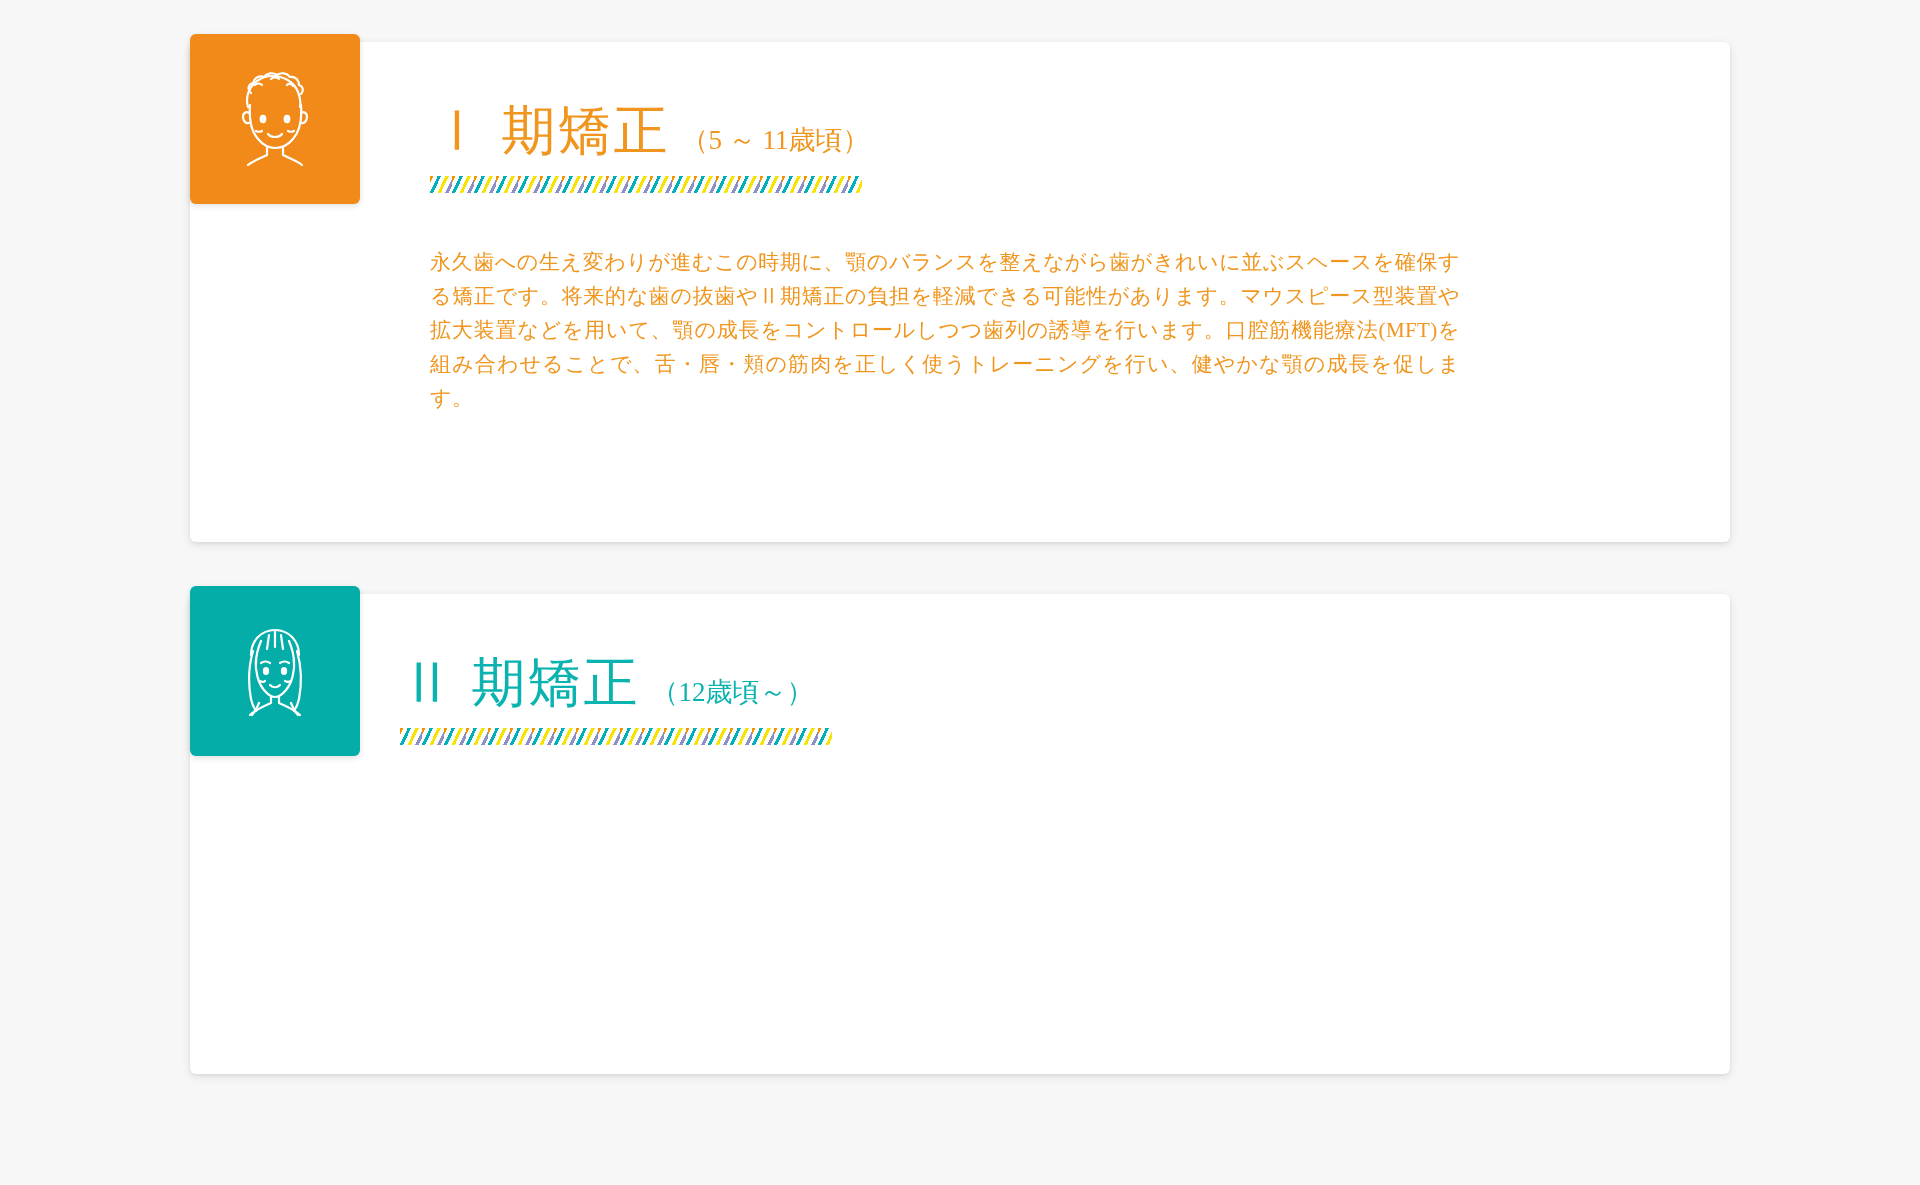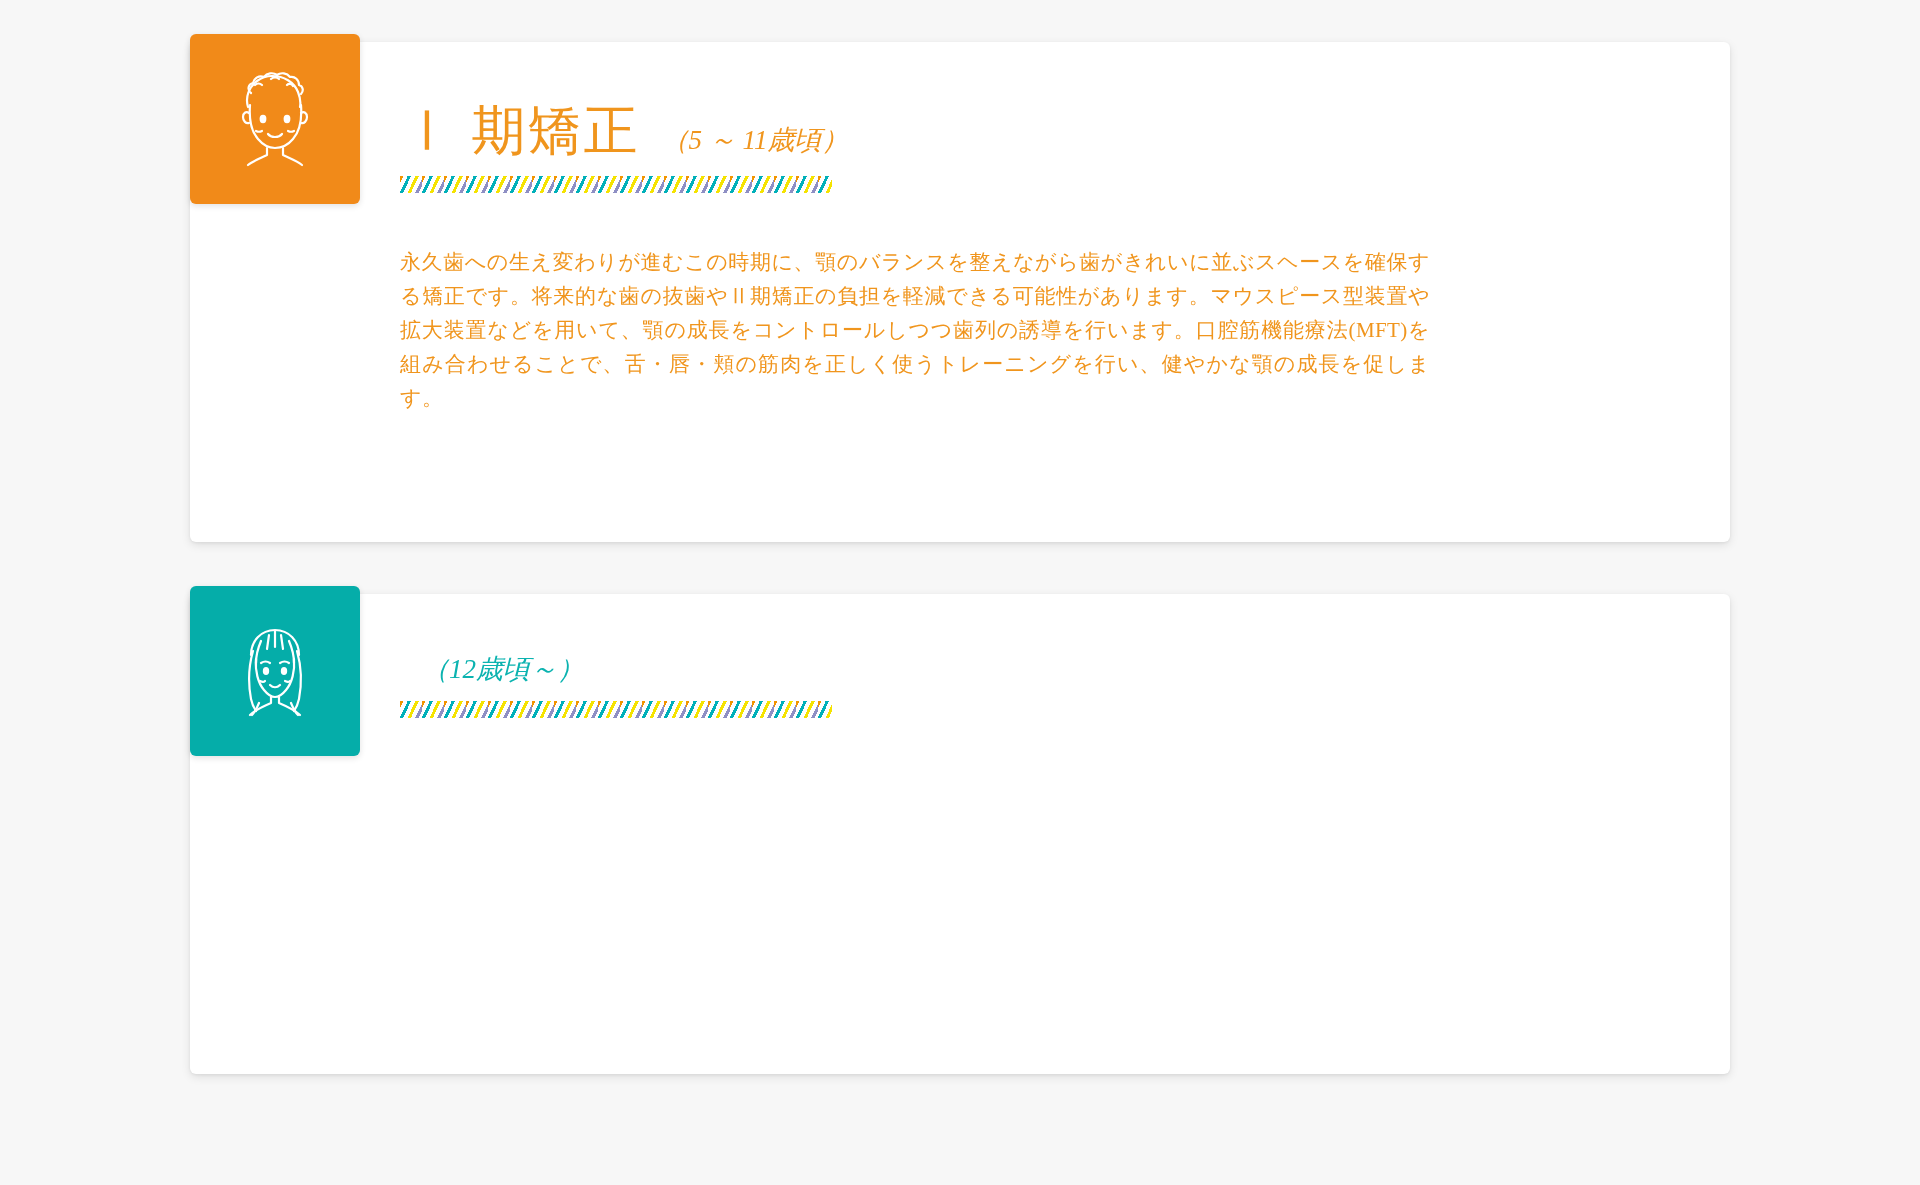--- a/index.html
+++ b/index.html
@@ -25,21 +25,21 @@
   .card {
     position: relative;
     margin: 0 auto;
     width: 1540px;
     background: #ffffff;
     border-radius: 6px;
     box-shadow: 0 3px 10px rgba(0,0,0,0.10), 0 1px 3px rgba(0,0,0,0.06);
     box-sizing: border-box;
   }
 
-  .card-1 { height: 500px; margin-top: 2px; }
+  .card-1 { height: 500px; margin-top: 2px; padding-left: 30px; }
   .card-2 { height: 480px; margin-top: 52px; }
 
   
   .avatar-tile {
     position: absolute;
     left: 0;
     top: -8px;
     width: 170px;
     height: 170px;
     border-radius: 6px;
@@ -62,23 +62,22 @@
   }
   .heading-main {
     font-size: 54px;
     line-height: 1;
     letter-spacing: 2px;
     white-space: nowrap;
   }
   .heading-sub {
     font-size: 27px;
     line-height: 1;
-    margin-left: 22px;
+    margin-left: 12px;
     white-space: nowrap;
-    font-style: italic;
   }
 
   
   .hatch {
     margin-top: 18px;
     width: 432px;
     height: 17px;
     background-repeat: repeat-x;
     background-size: 22px 17px;
     background-image: repeating-linear-gradient(
@@ -179,19 +178,20 @@
 
           <path d="M56 86v6c-7 3-16 7-21 12"></path>
           <path d="M64 86v6c7 3 16 7 21 12"></path>
 
           <path d="M44 92c-2 5-4 9-7 12M76 92c2 5 4 9 7 12"></path>
         </g>
       </svg>
     </div>
     <div class="card-body">
       <div class="heading-row">
+        <span class="heading-main">Ⅱ 期矯正</span>
         <span class="heading-sub">（12歳頃～）</span>
       </div>
       <div class="hatch"></div>
     </div>
   </section>
 
 </div>
 
 </body></html>

